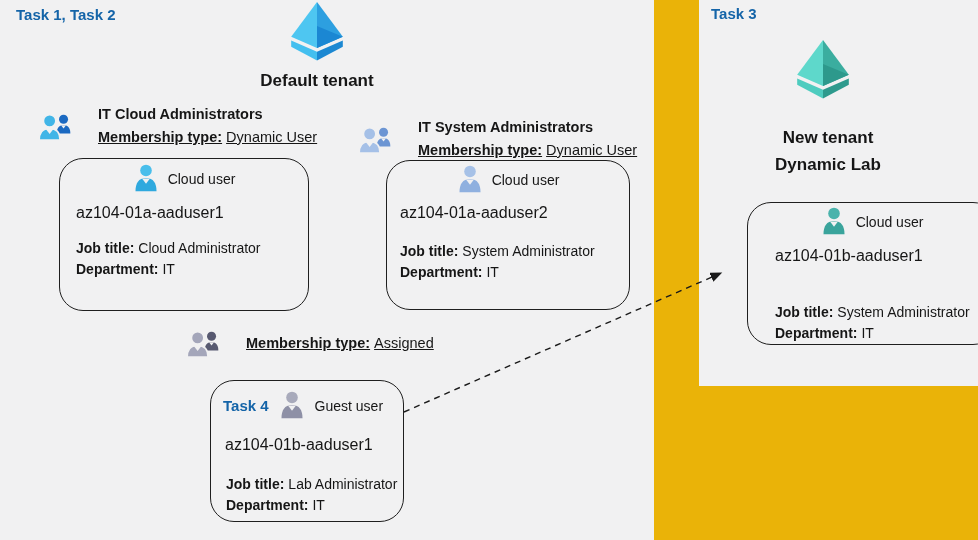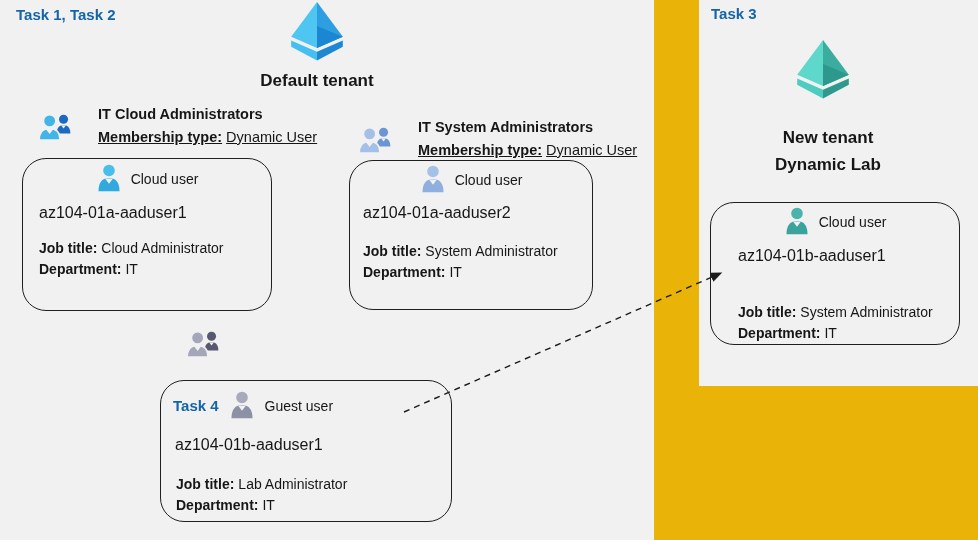--- a/index.html
+++ b/index.html
@@ -15,21 +15,21 @@
   .task-label { position: absolute; font-weight: bold; font-size: 15px; color: var(--task-blue, #1464A8); white-space: nowrap; }
 
   .tenant-title { position: absolute; font-weight: bold; font-size: 17px; text-align: center; line-height: 27px; white-space: nowrap; }
 
   .group { position: absolute; display: flex; align-items: center; gap: 25px; }
   .group .gicon { width: 35px; height: 29px; flex: none; }
   .group-title { font-weight: bold; font-size: 14.5px; line-height: 23px; white-space: nowrap; }
   .group-mem { font-size: 14.5px; line-height: 23px; white-space: nowrap; text-decoration: underline; }
   .group-mem .fl { font-weight: bold; margin-right: 4px; }
 
-  .card { position: absolute; border: 1.4px solid var(--box-border, #1f1f1f); border-radius: 24px; background: transparent; }
+  .card { position: absolute; border: 1.4px solid var(--box-border, #1f1f1f); border-radius: 24px; background: transparent; margin-left: 37px; }
   .card-header { position: absolute; left: 0; right: 0; display: flex; justify-content: center; align-items: center; gap: 9px; }
   .card-header-left { position: absolute; display: flex; align-items: center; gap: 10px; }
   .uicon { width: 26px; height: 29px; flex: none; }
   .user-type { font-size: 14px; white-space: nowrap; }
   .card-name { position: absolute; font-weight: normal; font-size: 16px; white-space: nowrap; }
   .fields { position: absolute; font-size: 14px; line-height: 20.5px; }
   .field-line { white-space: nowrap; }
   .fl { font-weight: bold; margin-right: 4px; }
 
   .tenant-icon { position: absolute; }
@@ -108,20 +108,23 @@
         <span class="fl">Membership type:</span><span>Dynamic User</span>
       </div>
     </div>
   </div>
 
   <div class="group" style="left:186px;top:329px;">
     <svg class="gicon" viewBox="0 0 34 28">
         <use href="#sym-group" style="--g-front:var(--group3-front);--g-back:var(--group3-back)"></use>
       </svg>
     <div>
+      <div class="group-mem">
+        <span class="fl">Membership type:</span><span>Assigned</span>
+      </div>
     </div>
   </div>
 
   <div class="card" style="left:22px;top:158px;width:250px;height:153px;">
     <div class="card-header" style="top:5px;">
       <svg class="uicon" viewBox="0 0 24 27">
           <use href="#sym-user" style="--u-head:var(--user-blue-head);--u-body:var(--user-blue-body)"></use>
         </svg>
       <span class="user-type">Cloud user</span>
     </div>
@@ -147,21 +150,21 @@
     <div class="fields" style="left:13px;top:80px;">
       <div class="field-line">
         <span class="fl">Job title:</span><span>System Administrator</span>
       </div>
       <div class="field-line">
         <span class="fl">Department:</span><span>IT</span>
       </div>
     </div>
   </div>
 
-  <div class="card" style="left:160px;top:380px;width:292px;height:142px;">
+  <div class="card" style="left:173px;top:380px;width:194px;height:142px;">
     <div class="card-header-left" style="left:12px;top:10px;">
       <span class="task-label" style="position:static;">Task 4</span>
       <svg class="uicon" viewBox="0 0 24 27">
           <use href="#sym-user" style="--u-head:var(--user-gray-head);--u-body:var(--user-gray-body)"></use>
         </svg>
       <span class="user-type">Guest user</span>
     </div>
     <div class="card-name" style="left:14px;top:55px;">az104-01b-aaduser1</div>
     <div class="fields" style="left:15px;top:93px;">
       <div class="field-line">

